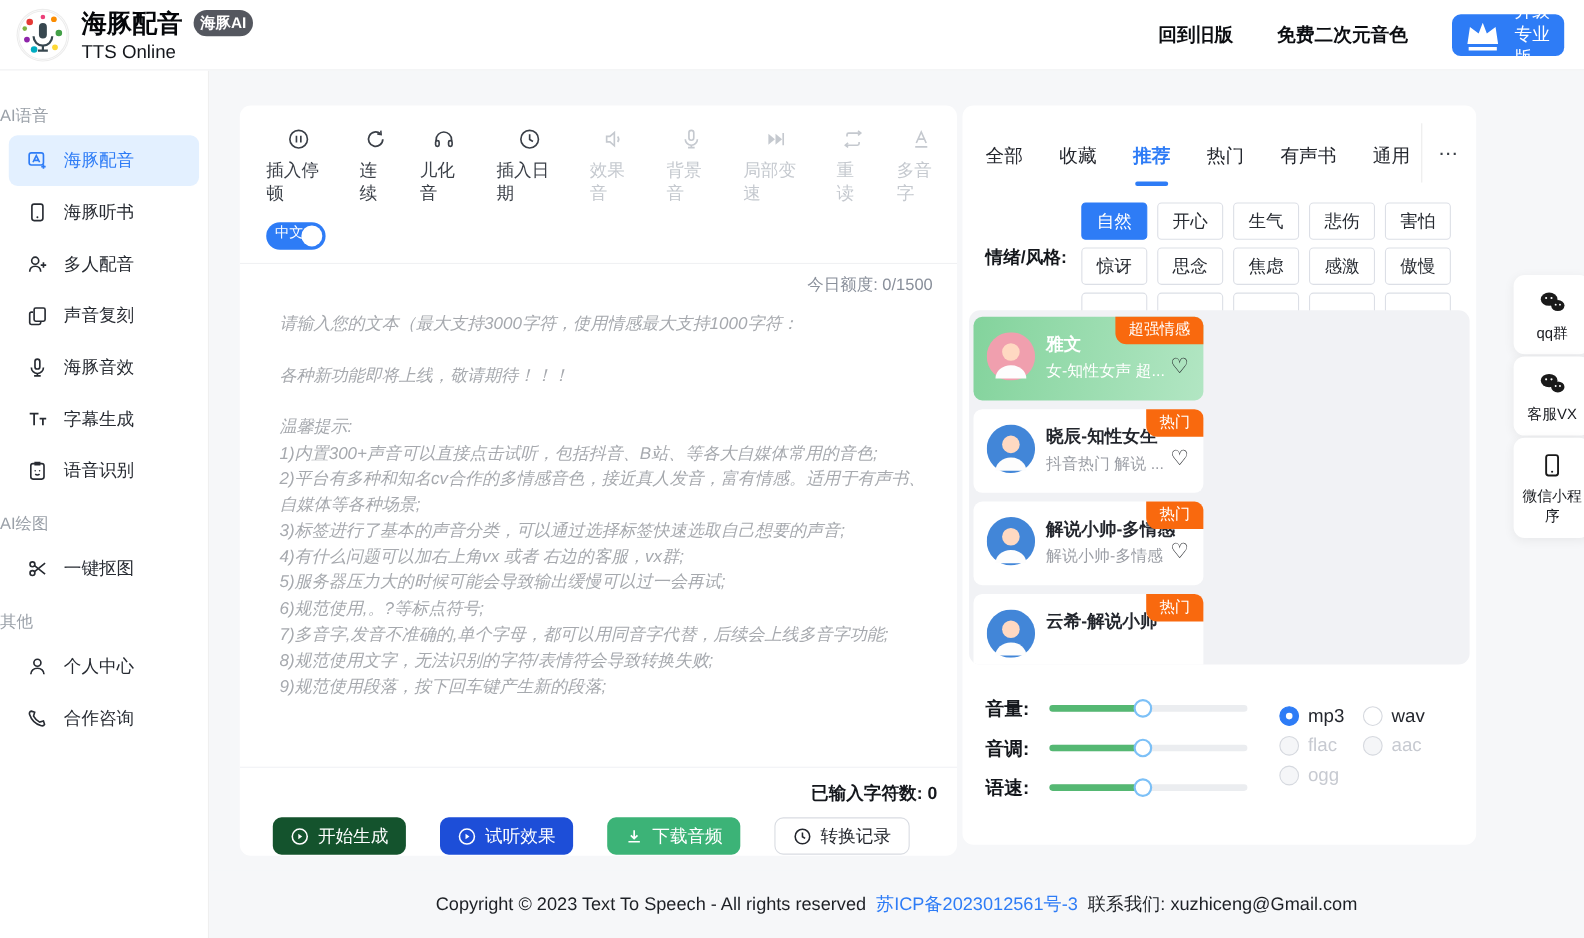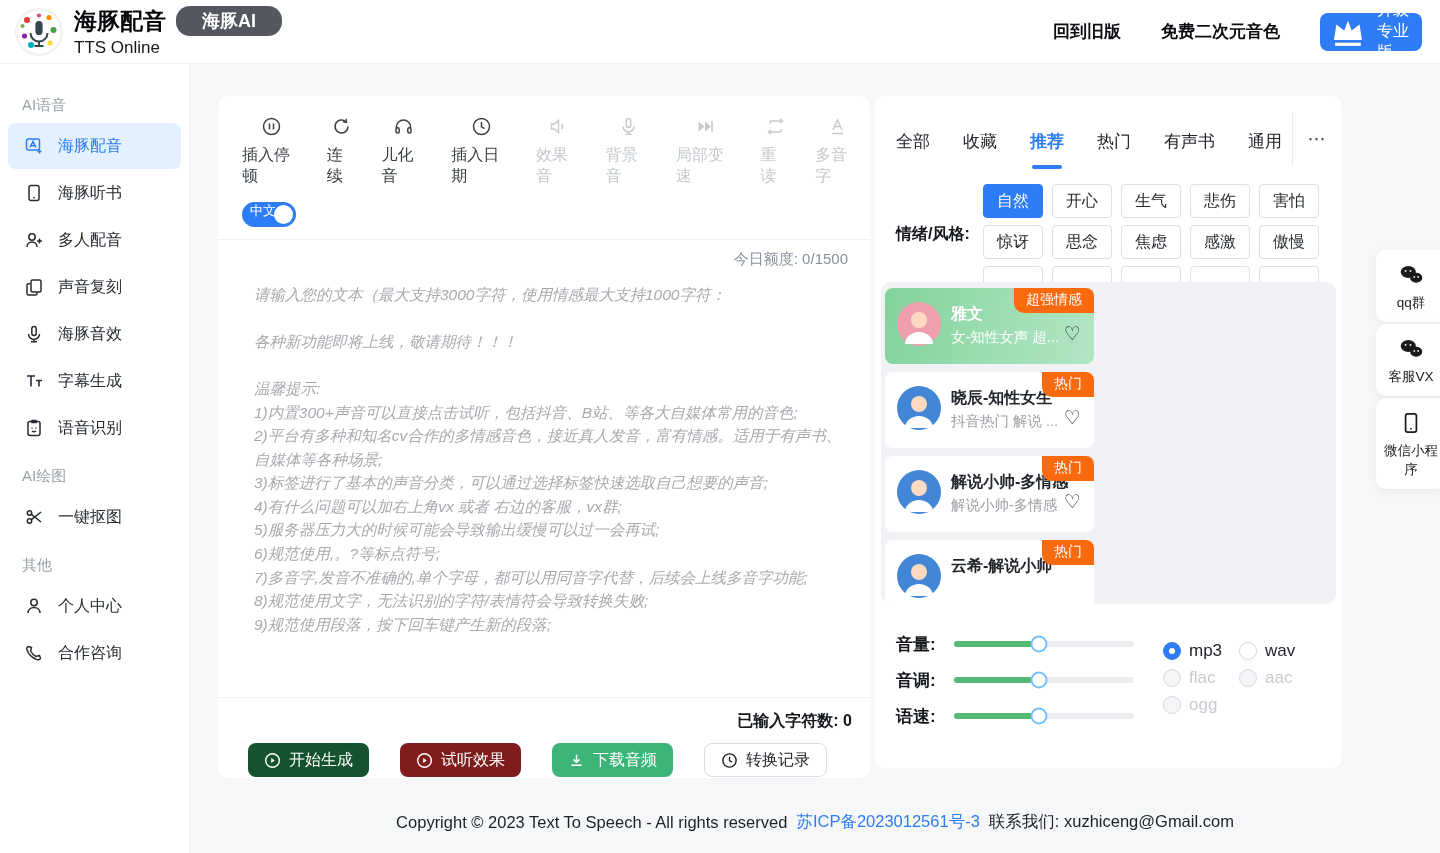--- a/index.html
+++ b/index.html
@@ -5,50 +5,50 @@
 * { margin:0; padding:0; box-sizing:border-box; font-family:"Liberation Sans","DejaVu Sans",sans-serif; }
 html,body { width:1440px; height:853px; }
 body { position:relative; background:#f6f7f9; overflow:hidden; color:#23262d; }
 
 
 .header { position:absolute; top:0; left:0; width:1440px; height:64px; background:#fff; border-bottom:1px solid #f0f1f3; display:flex; align-items:center; z-index:30; }
 .logo-circle { width:46px; height:46px; margin-left:16px; border-radius:50%; background:#fff; box-shadow:0 0 0 1px #ececec; flex:none; }
 .title-block { margin-left:12px; }
 .title-row { display:flex; align-items:center; gap:10px; }
 .app-title { font-size:23px; font-weight:bold; color:#05070a; }
-.app-badge { background:#54575f; color:#fff; font-size:18px; font-weight:bold; padding:3px 26px; border-radius:14px; }
+.app-badge { background:#54575f; color:#fff; font-size:14px; font-weight:bold; padding:3px 6px; border-radius:14px; }
 .app-sub { font-size:17px; color:#14171c; margin-top:1px; }
 .header-right { margin-left:auto; display:flex; align-items:center; gap:40px; padding-right:18px; }
 .header-link { font-size:17px; font-weight:600; color:#0b0d11; cursor:pointer; }
 .upgrade-btn { background:#2e7cf6; color:#ffffff; height:38px; padding:0 7px; border-radius:8px; display:flex; align-items:center; gap:8px; font-size:16px; cursor:pointer; }
 
 
 .sidebar { position:absolute; top:64px; left:0; bottom:0; width:190px; background:#fff; border-right:1px solid #efefef; z-index:20; padding-top:16px; }
-.section-label { padding-left:22px; color:#9aa0a8; font-size:15px; margin:16px 0 8px; }
+.section-label { color:#9aa0a8; font-size:15px; margin:16px 0 8px; }
 .side-item { display:flex; align-items:center; gap:14px; height:46px; margin:1px 8px; padding-left:16px; border-radius:8px; font-size:16px; color:#272b32; cursor:pointer; }
 .side-item.active { background:#e3f0ff; color:#2e7cf6; }
 .side-item svg { width:20px; height:20px; flex:none; }
 
 
 .editor-card { position:absolute; left:218px; top:96px; width:652px; height:682px; background:#fff; border-radius:10px; overflow:hidden; }
 .toolbar { display:flex; gap:25px; padding:20px 10px 0 24px; }
 .tb-item { display:flex; flex-direction:column; align-items:center; gap:8px; font-size:16px; color:#3a3f47; cursor:pointer; }
 .tb-item.disabled { color:#c5c9cf; }
 .tb-item svg { width:21px; height:21px; }
 .lang-toggle { margin:15px 0 0 24px; width:54px; height:25px; border-radius:13px; background:#2e7cf6; color:#fff; display:flex; align-items:flex-start; padding-left:8px; font-size:13px; position:relative; cursor:pointer; }
 .lang-knob { position:absolute; right:3px; top:3px; width:19px; height:19px; border-radius:50%; background:#fff; }
 .editor-divider { height:1px; background:#f0f1f3; margin-top:12px; }
 .quota { text-align:right; padding:10px 22px 0 0; color:#8a909b; font-size:15px; }
 .placeholder { margin:14px 22px 0 36px; color:#a6a9ae; font-style:italic; font-size:15.5px; line-height:1.52; white-space:pre-wrap; height:330px; cursor:text; }
 .editor-bottom { position:absolute; top:601px; left:0; right:0; bottom:0; border-top:1px solid #f0f2f5; padding:13px 18px 0 30px; }
 .char-count { text-align:right; font-size:16px; font-weight:600; color:#14171c; }
 .gen-buttons { display:flex; gap:31px; margin-top:11px; }
 .btn { height:34px; border-radius:8px; padding:0 16px; color:#fff; font-size:16px; display:flex; align-items:center; gap:8px; border:none; cursor:pointer; }
 .btn-generate { background:#14532d; }
-.btn-preview { background:#7f1d1d; }
+.btn-preview { background:#1d4ed8; }
 .btn-download { background:#3cb377; }
 .btn-history { background:#fff; border:1px solid #d9dce2; color:#23262d; }
 
 
 .right-panel { position:absolute; left:875px; top:96px; width:467px; height:672px; background:#fff; border-radius:10px; }
 .tabs { position:absolute; top:34px; left:21px; display:flex; gap:33px; font-size:17px; color:#23262d; }
 .tab { cursor:pointer; white-space:nowrap; position:relative; }
 .tab.active { color:#2e7cf6; font-weight:600; }
 .tab.active::after { content:""; position:absolute; left:50%; transform:translateX(-50%); bottom:-16px; width:30px; height:4px; border-radius:2px; background:#2e7cf6; }
 .tab-clipped { width:18px; overflow:hidden; }

